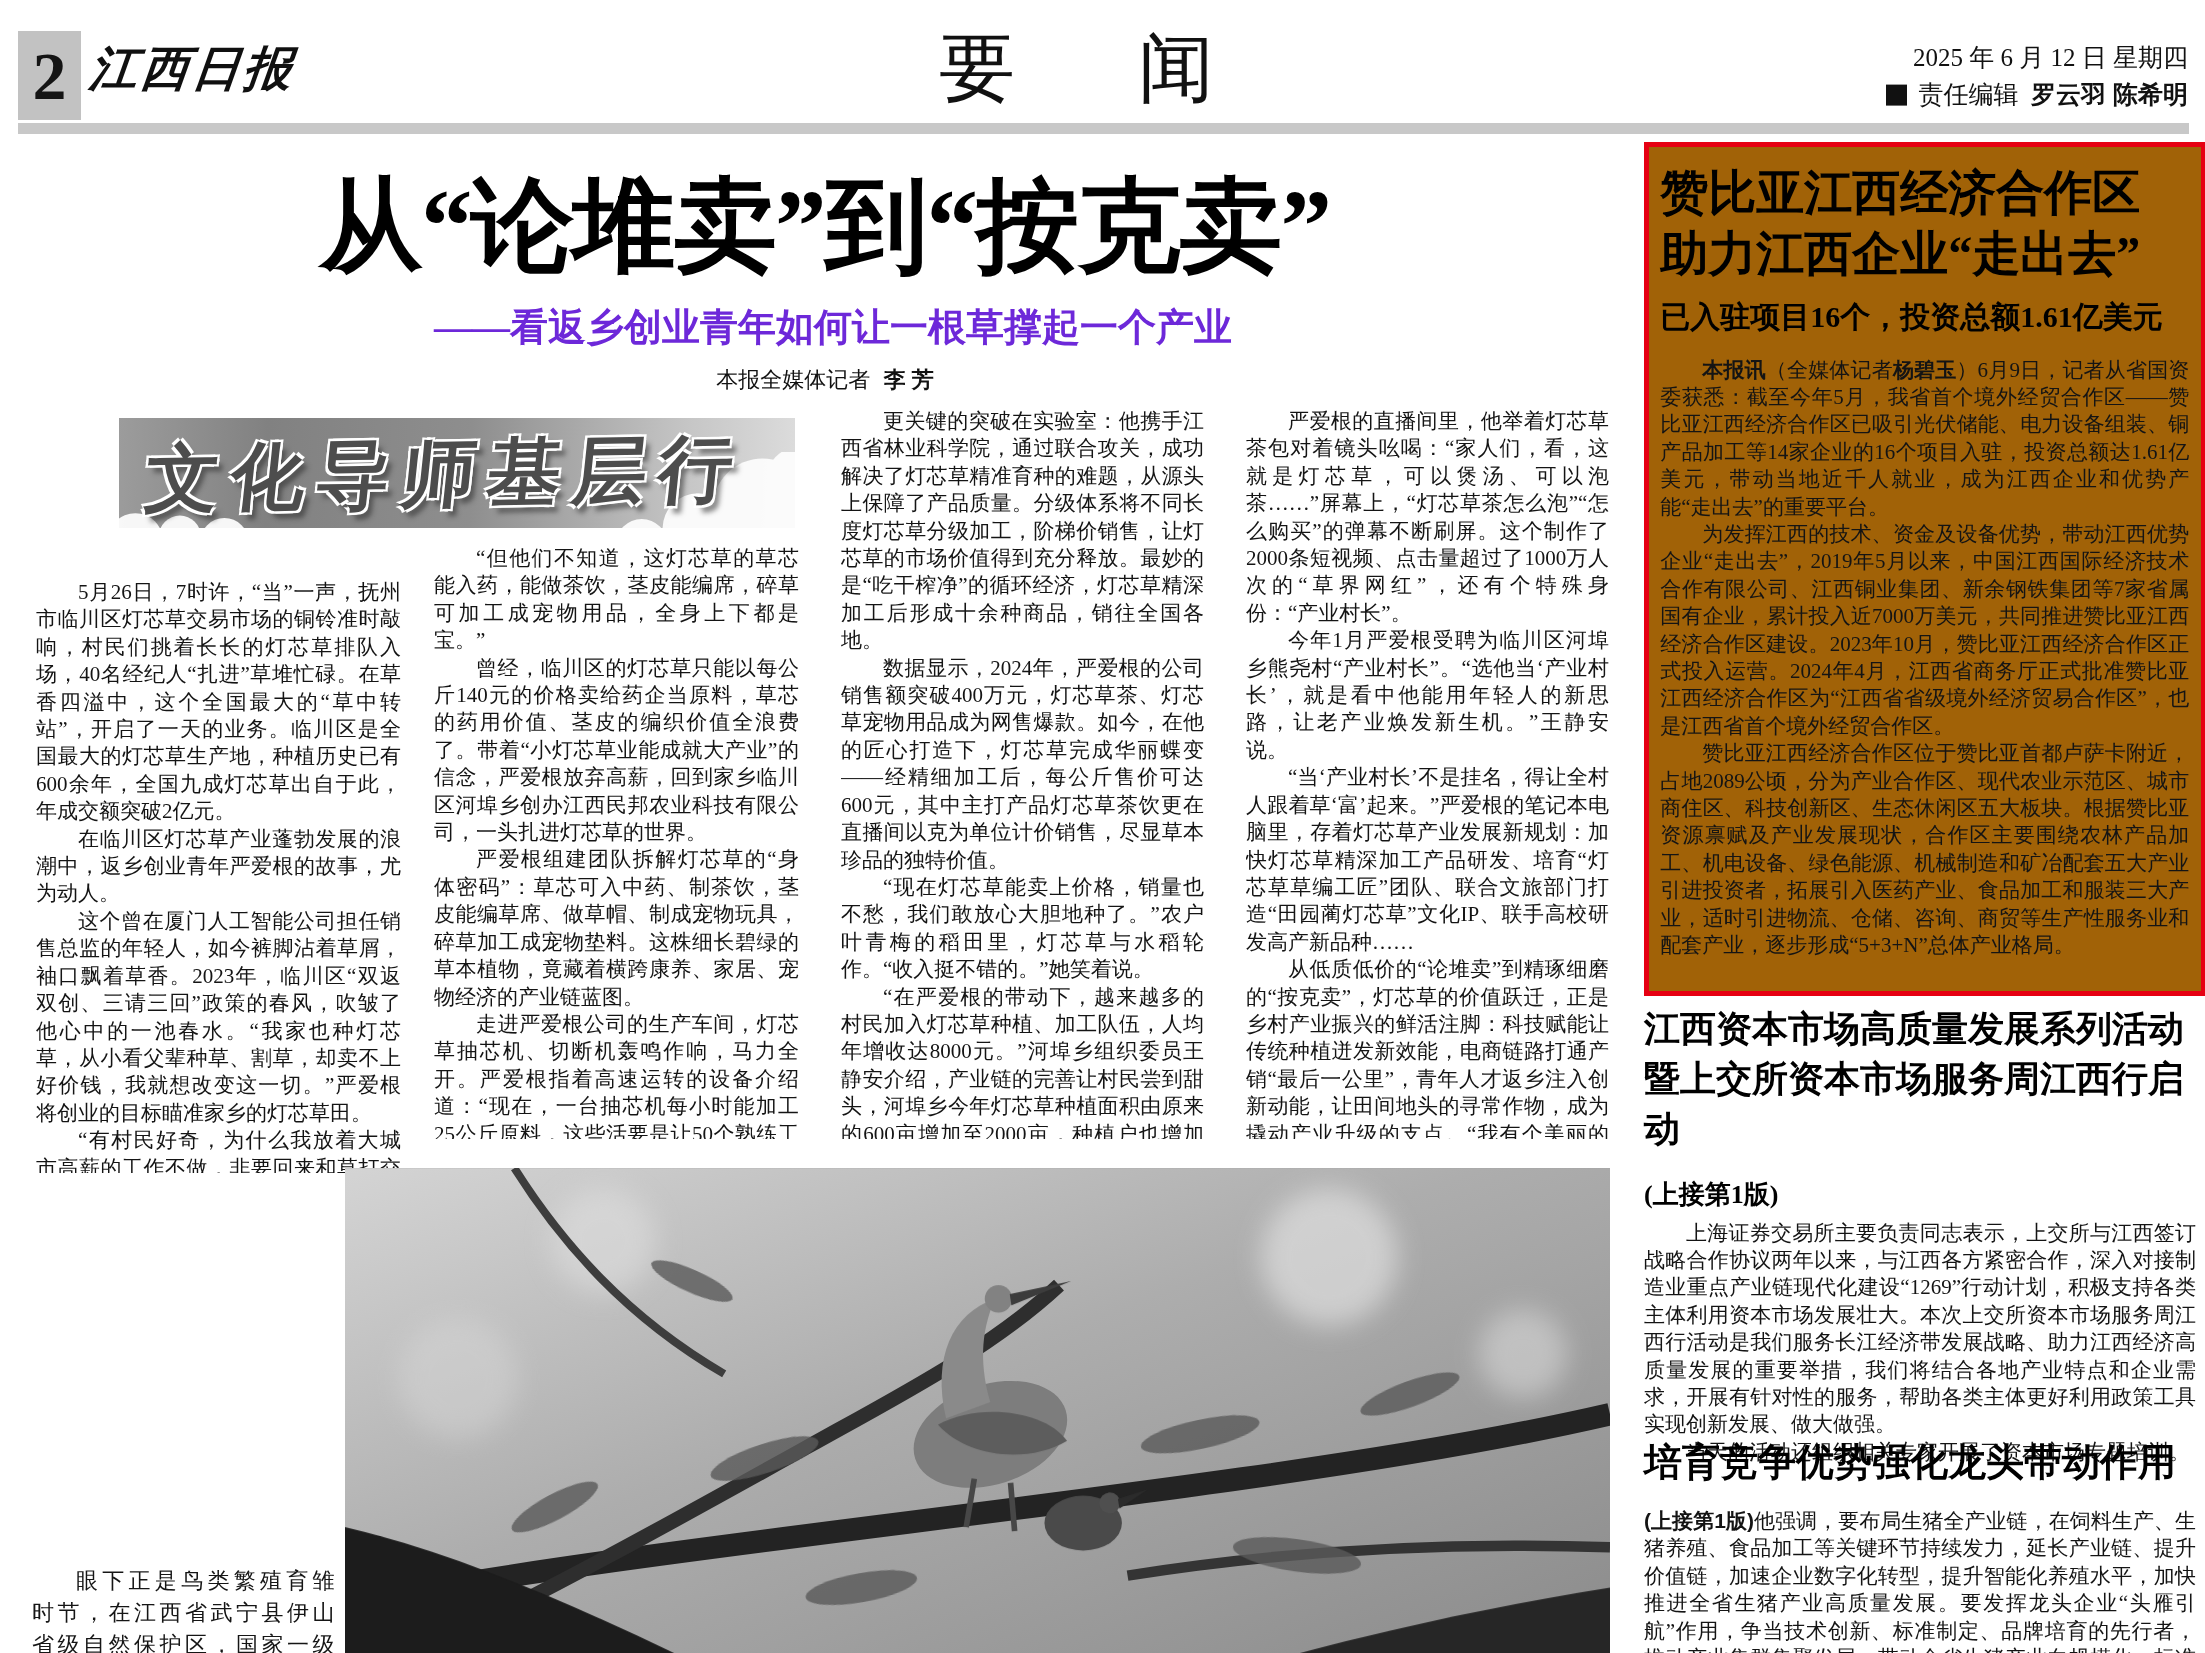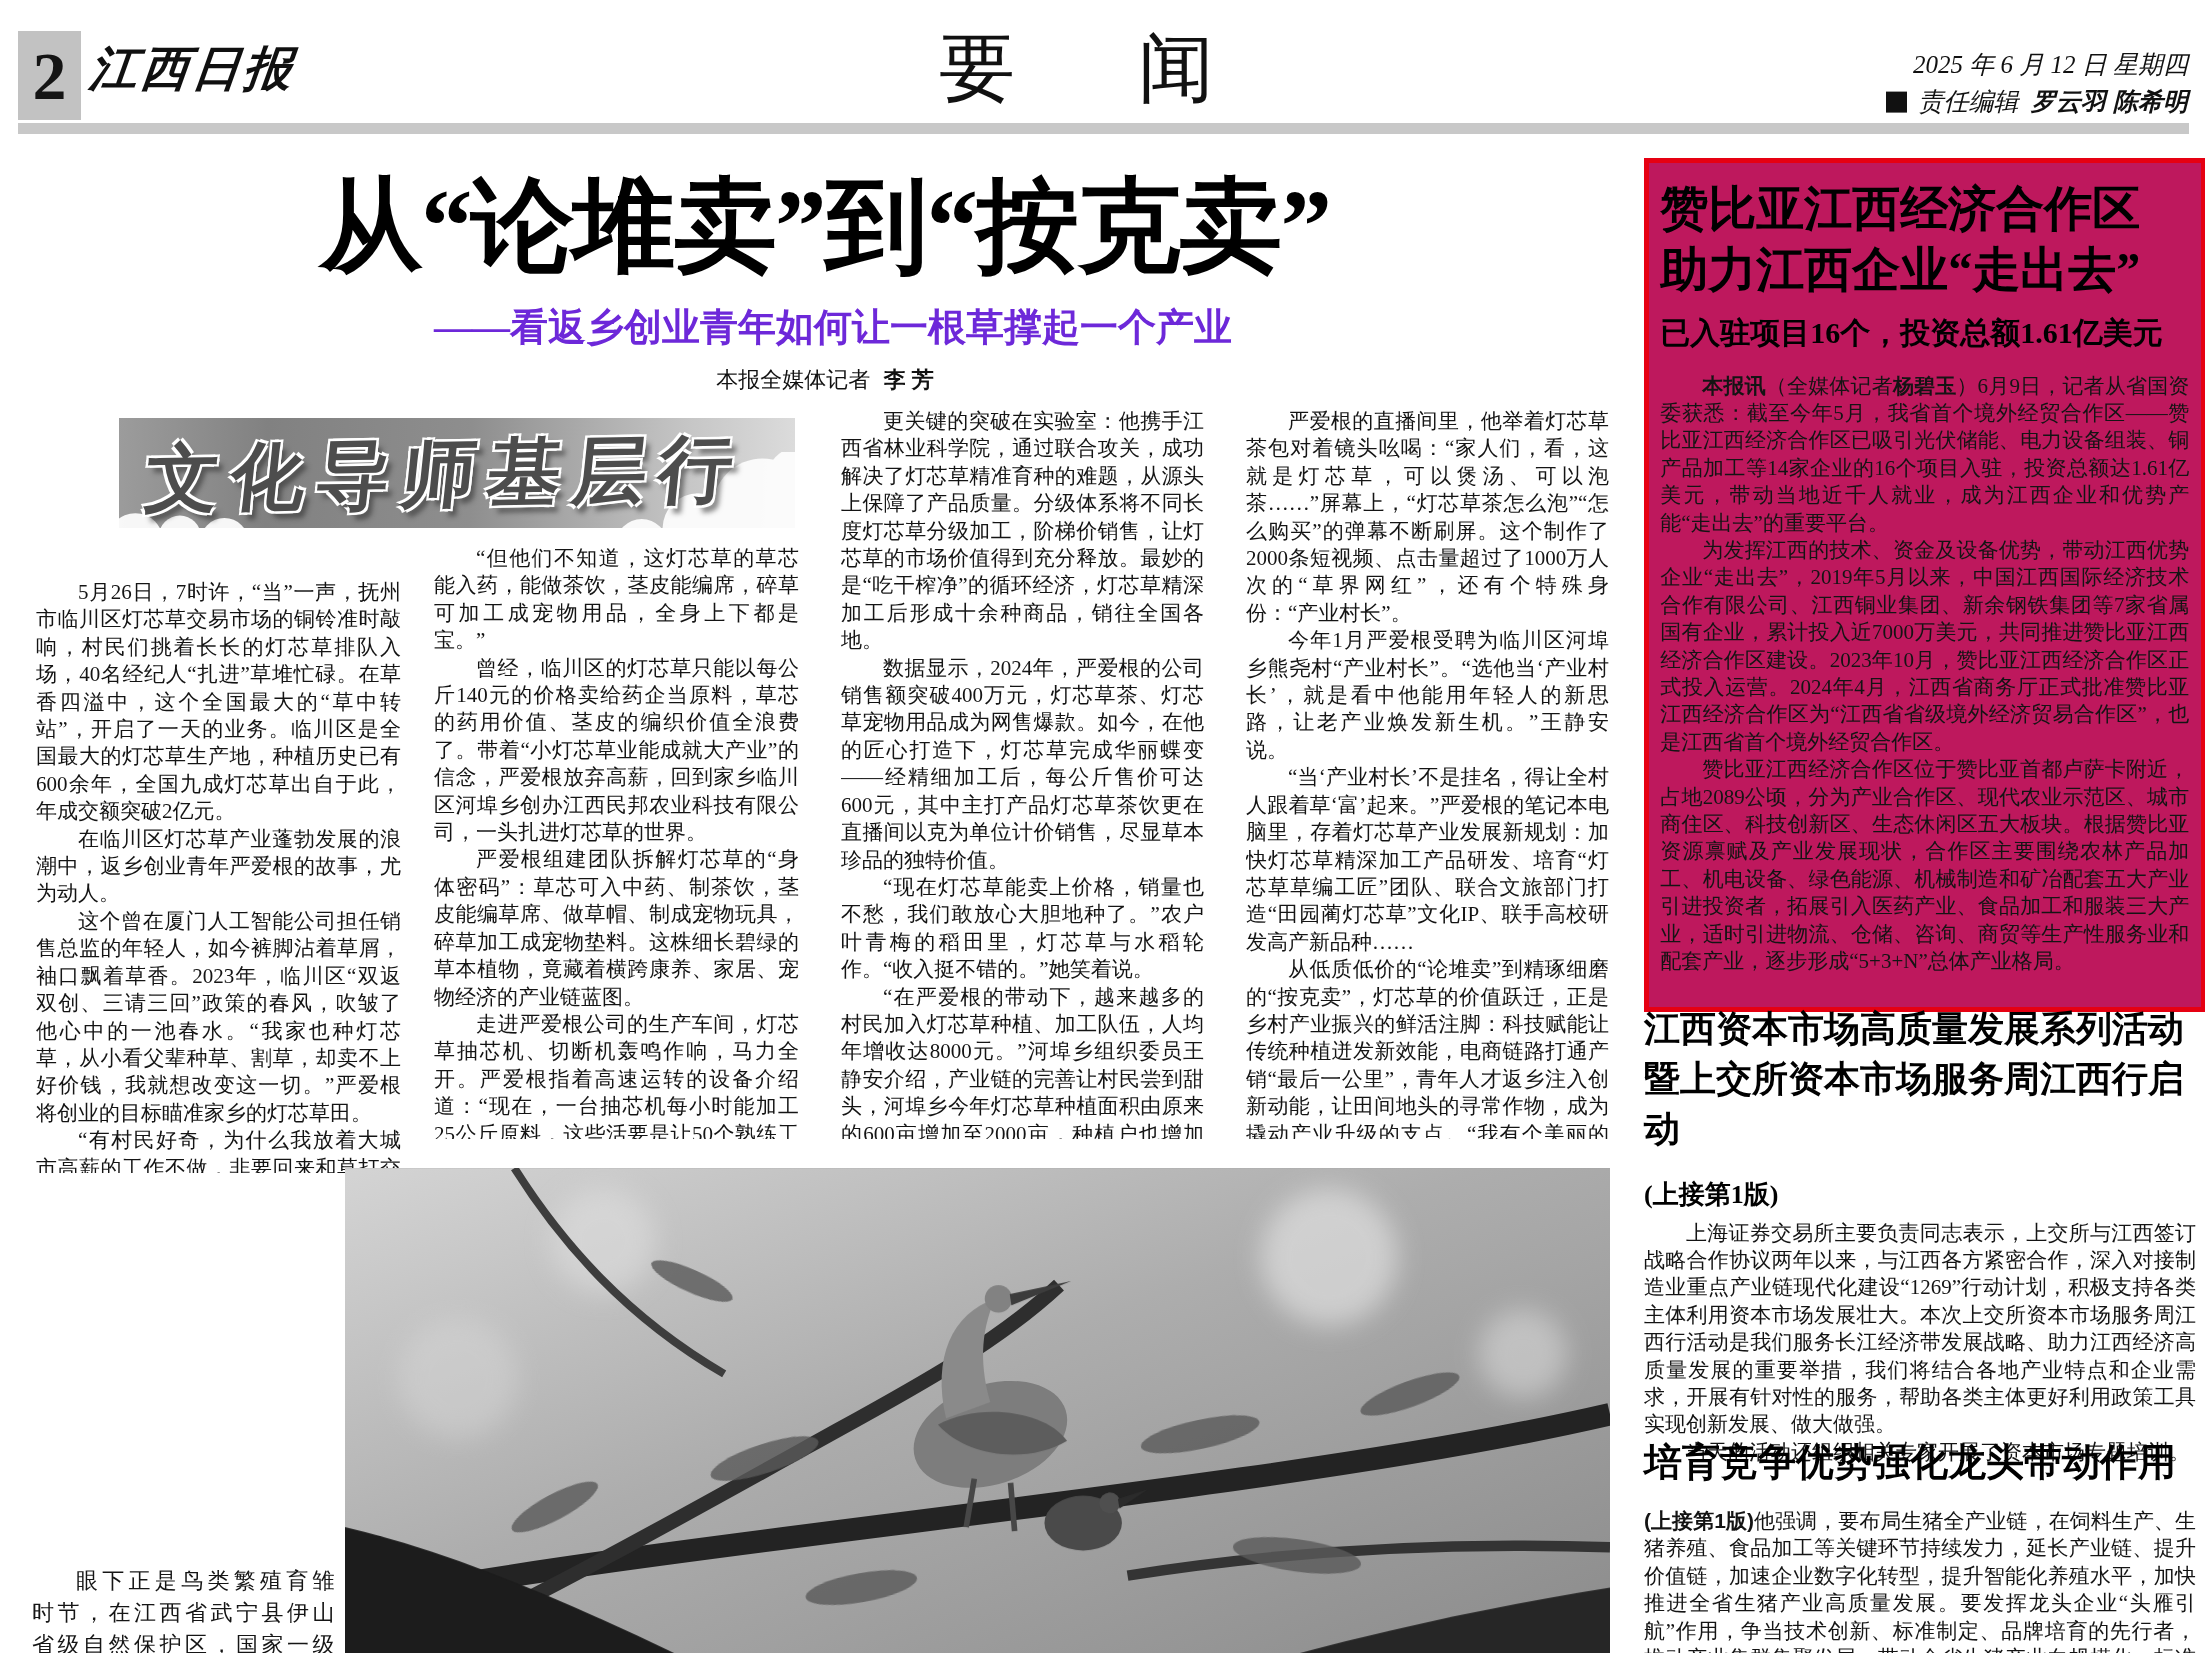--- a/index.html
+++ b/index.html
@@ -8,21 +8,21 @@
   .abs{position:absolute;}
   .sans{font-family:Liberation Serif, serif;}
 
   
   .pagenum{left:18px;top:31px;width:63px;height:89px;background:#c2c2c2;
            font-size:68px;font-weight:700;text-align:center;line-height:90px;color:#141414;}
   .masthead{left:90px;top:37px;font-size:48px;font-weight:700;font-style:italic;
             letter-spacing:3.2px;color:#101010;transform:skewX(-6deg);}
   .sectiontitle{left:0;right:0;top:18px;text-align:center;font-size:76px;letter-spacing:52px;
             color:#111;}
-  .dateblock{right:17px;top:46px;text-align:right;font-size:25px;line-height:37px;color:#111;font-style:italic;}
+  .dateblock{right:17px;top:39px;text-align:right;font-size:25px;line-height:37px;color:#111;}
   .editorline b{font-family:"Liberation Sans","DejaVu Sans",sans-serif;margin-top:44px;}
   .sq{display:inline-block;width:21px;height:21px;background:#111;margin-right:11.3px;
       vertical-align:middle;transform:translateY(-2.4px);}
   .headrule{left:18px;top:123px;width:2171px;height:10.5px;background:#c8c8c8;}
 
   
   .mainhead{left:24px;top:158px;width:1602px;text-align:center;font-size:103px;font-weight:900;
             letter-spacing:-1.6px;white-space:nowrap;color:#000;}
   .mainsub{left:32px;top:302px;width:1602px;text-align:center;font-size:38px;font-weight:700;color:#6d28d9;}
   .mainbyline{left:24px;top:365px;width:1602px;text-align:center;font-size:22px;color:#111;}
@@ -45,22 +45,22 @@
   .c3{left:841px;top:408px;width:363px;height:731px;font-family:Liberation Serif, serif;}
   .c4{left:1246px;top:408px;width:363px;height:731px;}
 
   
   .photo{left:345px;top:1168px;width:1265px;height:486px;background:#9a9a9a;}
   .caption{left:32px;top:1565px;width:305px;font-size:22px;line-height:32px;letter-spacing:2.4px;
            text-align:justify;color:#151515;}
   .caption p{margin:0;text-indent:2em;}
 
   
-  .leadbox{left:1644px;top:158px;width:529px;height:829px;border:5.6px solid #e60012;
-           padding:14.5px 11.3px 0 11.3px;background:#be185d;}
+  .leadbox{left:1644px;top:142px;width:529px;height:829px;border:5.6px solid #e60012;
+           padding:14.5px 11.3px 0 11.3px;background:#a16207;}
   .leadhead{font-size:48px;font-weight:900;line-height:61px;color:#000;}
   .leadsub{font-size:30px;font-weight:700;margin-top:13px;color:#000;}
   .leadbody{margin-top:19px;font-size:21px;line-height:27.4px;text-align:justify;color:#141414;}
   .leadbody p{margin:0;text-indent:2em;}
   .leadbody .leadp{text-indent:2em;}
 
   .art2{left:1644px;top:1004px;width:552px;}
   .art2 .hl{font-size:36px;font-weight:700;line-height:50px;color:#000;}
   .contnote{font-size:26px;font-weight:700;margin-top:22.6px;color:#000;}
   .artbody{margin-top:8px;font-size:21px;line-height:27.4px;text-align:justify;color:#141414;}

